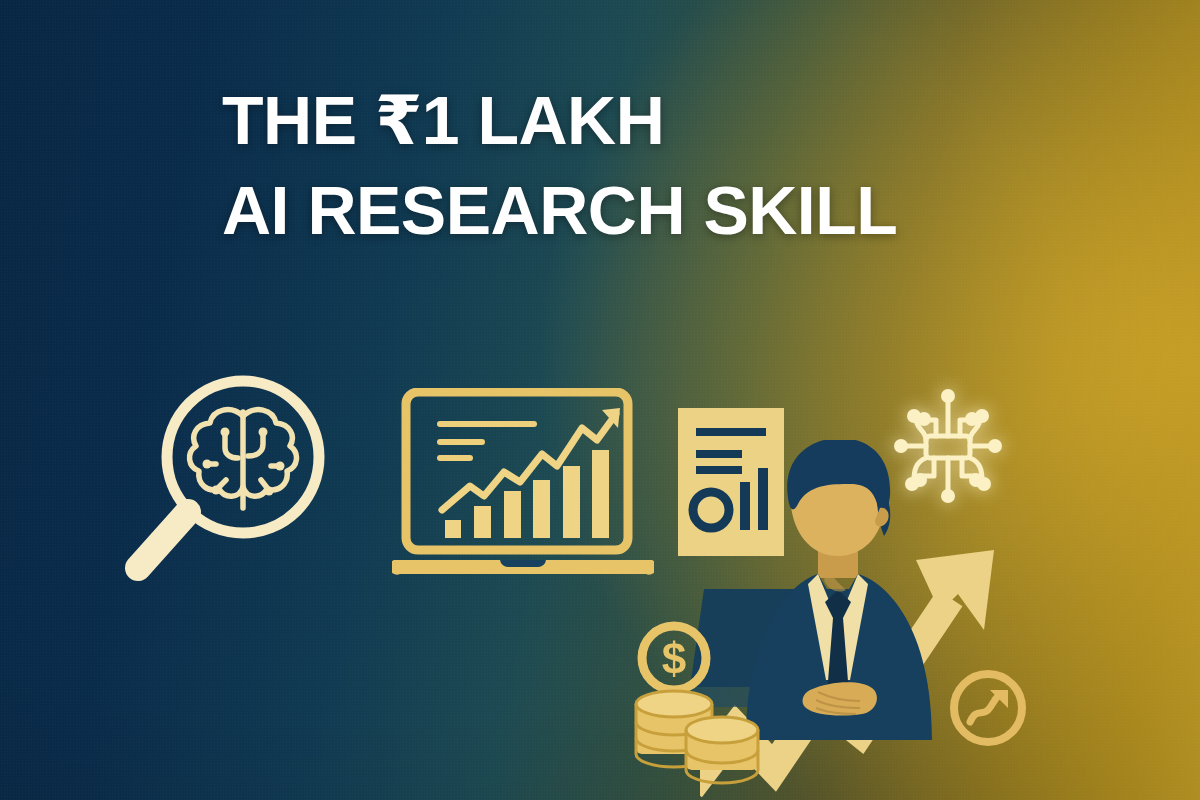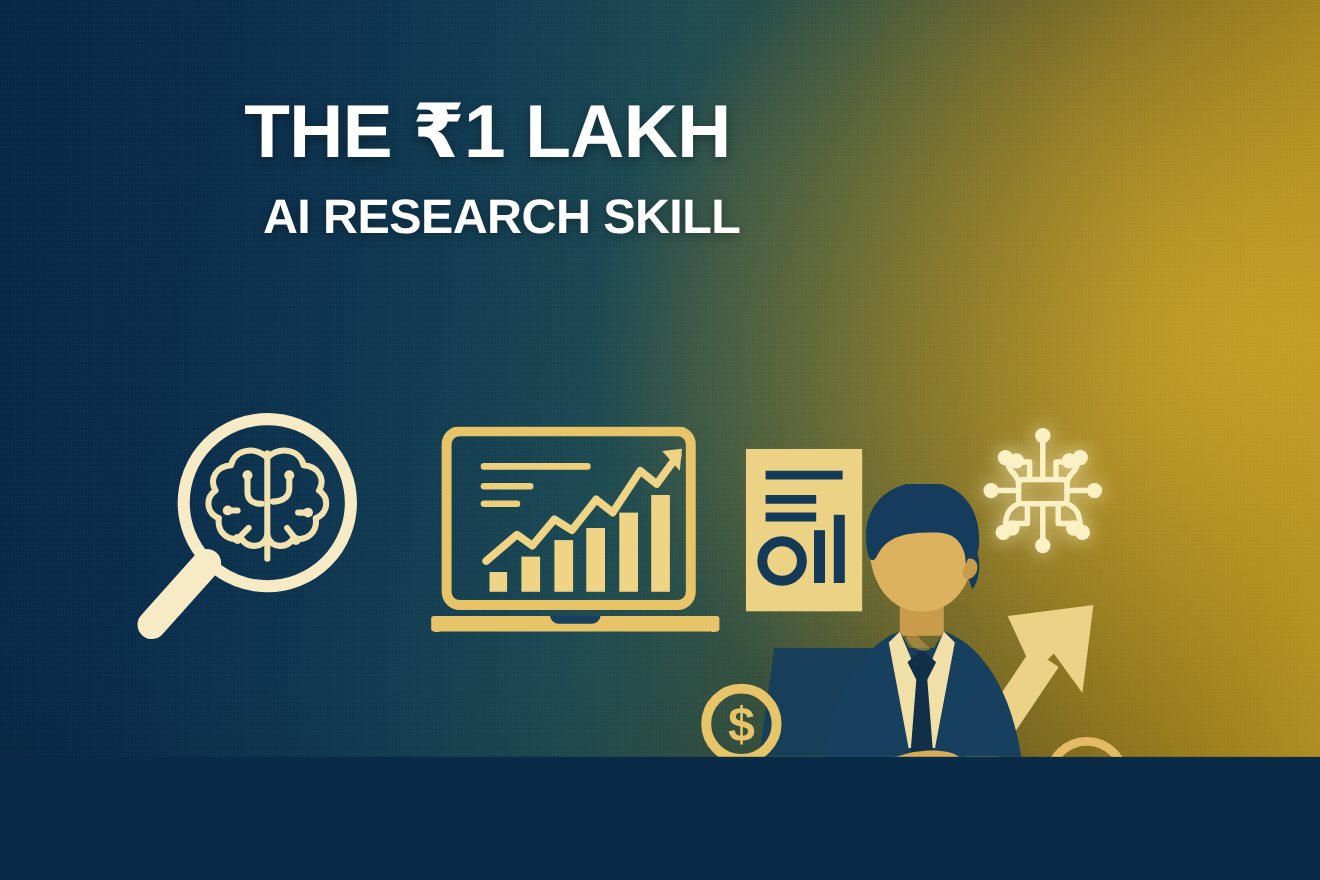--- a/index.html
+++ b/index.html
@@ -3,21 +3,21 @@
 <meta charset="utf-8">
 <title>AI Research Skill Earning Potential</title>
 <style>
   html,body{margin:0;padding:0;}
   body{
     width:1200px;height:800px;overflow:hidden;
     font-family:"Liberation Sans","DejaVu Sans",sans-serif;
     background:#0a2b47;
   }
   #poster{
-    position:relative;width:1200px;height:688px;overflow:hidden;
+    position:relative;width:1200px;height:800px;overflow:hidden;
     background:
       radial-gradient(120% 150% at 100% 45%, rgba(205,164,40,0.95) 0%, rgba(205,164,40,0.0) 46%),
       linear-gradient(100deg,
         #082744 0%,
         #0a2c4b 16%,
         #103a52 33%,
         #1d4a52 47%,
         #36523f 60%,
         #5c5a2b 72%,
         #8a7420 84%,
@@ -39,21 +39,21 @@
   }
 
   
   .headline{position:absolute;left:222px;top:86px;z-index:6;}
   .hl-line{
     color:#ffffff;font-weight:700;letter-spacing:-0.5px;
     text-shadow:0 2px 10px rgba(0,0,0,.35);
     white-space:nowrap;line-height:1.0;
   }
   .hl-1{font-size:68px;margin-bottom:22px;}
-  .hl-2{font-size:44px;margin-bottom:18px;margin-left:17px;}
+  .hl-2{font-size:68px;margin-bottom:18px;}
   .hl-3{font-size:54px;letter-spacing:0px;}
 
   
   .icon-abs{position:absolute;z-index:5;}
   #magnifier{left:108px;top:372px;width:240px;height:220px;}
   #laptop-chart{left:392px;top:388px;width:262px;height:200px;}
   #doc-icon{left:678px;top:408px;width:106px;height:148px;}
   #circuit-icon{left:886px;top:388px;width:124px;height:118px;filter:drop-shadow(0 0 9px rgba(255,244,200,.75));}
   #person{left:700px;top:440px;width:270px;height:300px;}
   #coins{left:622px;top:618px;width:150px;height:170px;}

